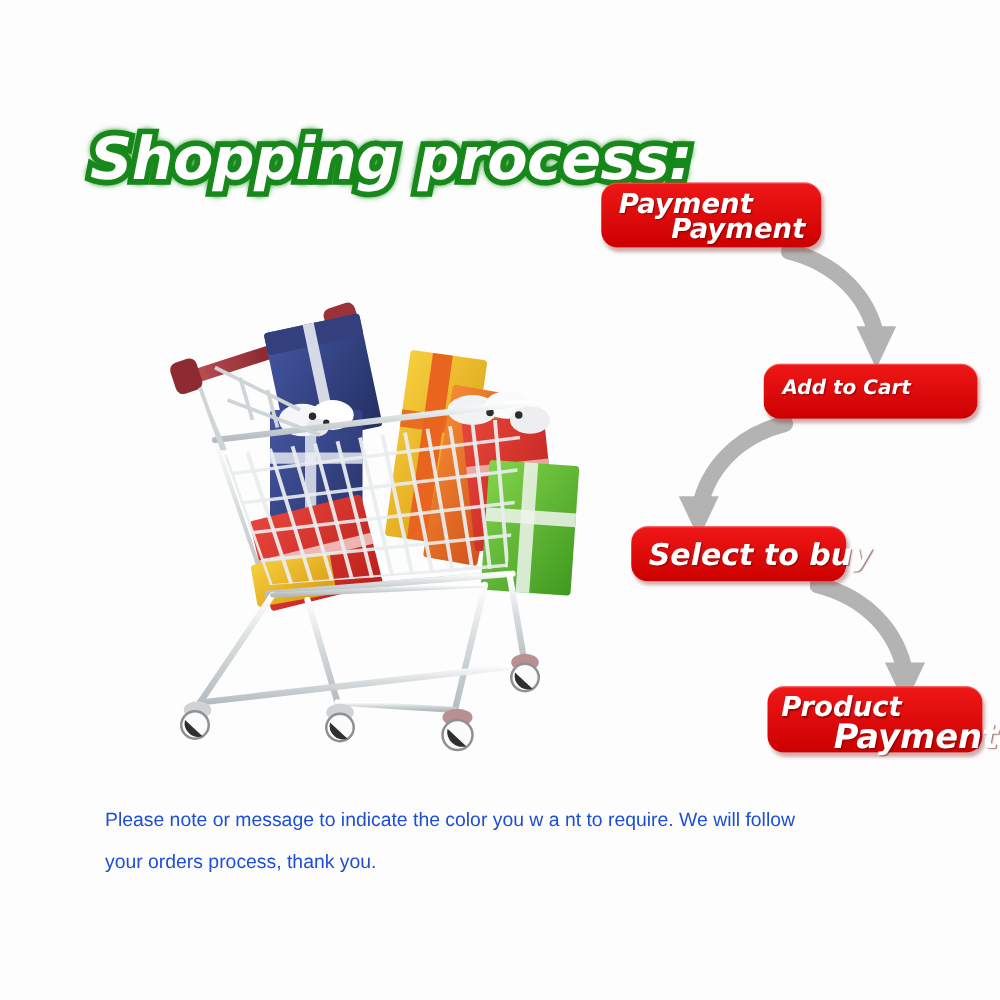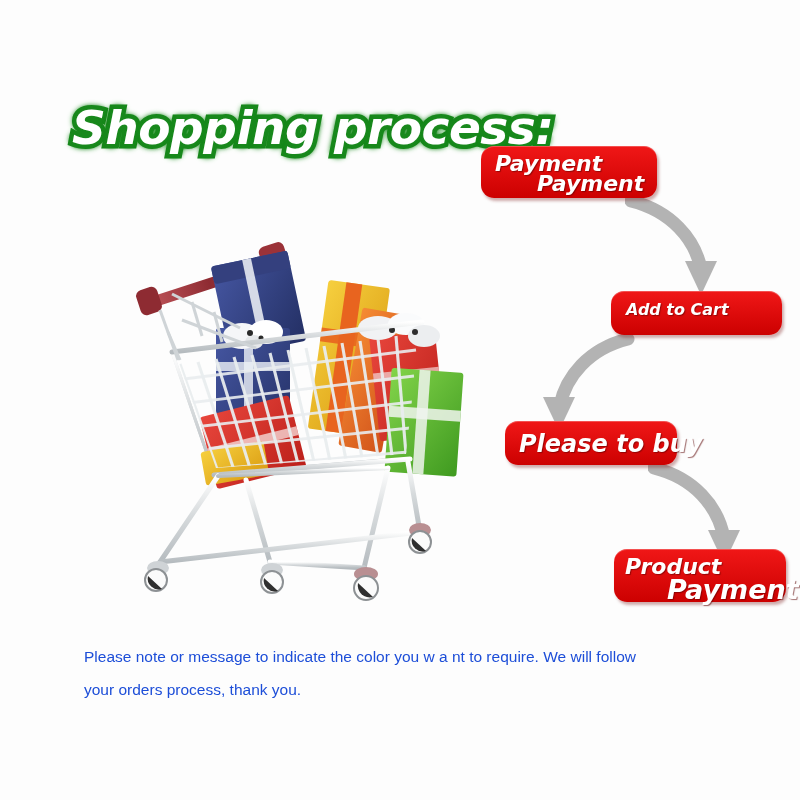--- a/index.html
+++ b/index.html
@@ -314,21 +314,21 @@
   <div class="badge" id="badge-select-product">
     <span class="line l1">Payment</span>
     <span class="line l2">Payment</span>
   </div>
 
   <div class="badge" id="badge-add-to-cart">
     <span class="line l1">Add to Cart</span>
   </div>
 
   <div class="badge" id="badge-click-to-buy">
-    <span class="line l1">Please to buy</span>
+    <span class="line l1">Select to buy</span>
   </div>
 
   <div class="badge" id="badge-confirm-payment">
     <span class="line l1">Product</span>
     <span class="line l2">Payment</span>
   </div>
 
   <div class="note">
     <div>Please note or message to indicate the color you w a nt to require. We will follow</div>
     <div>your orders process, thank you.</div>

